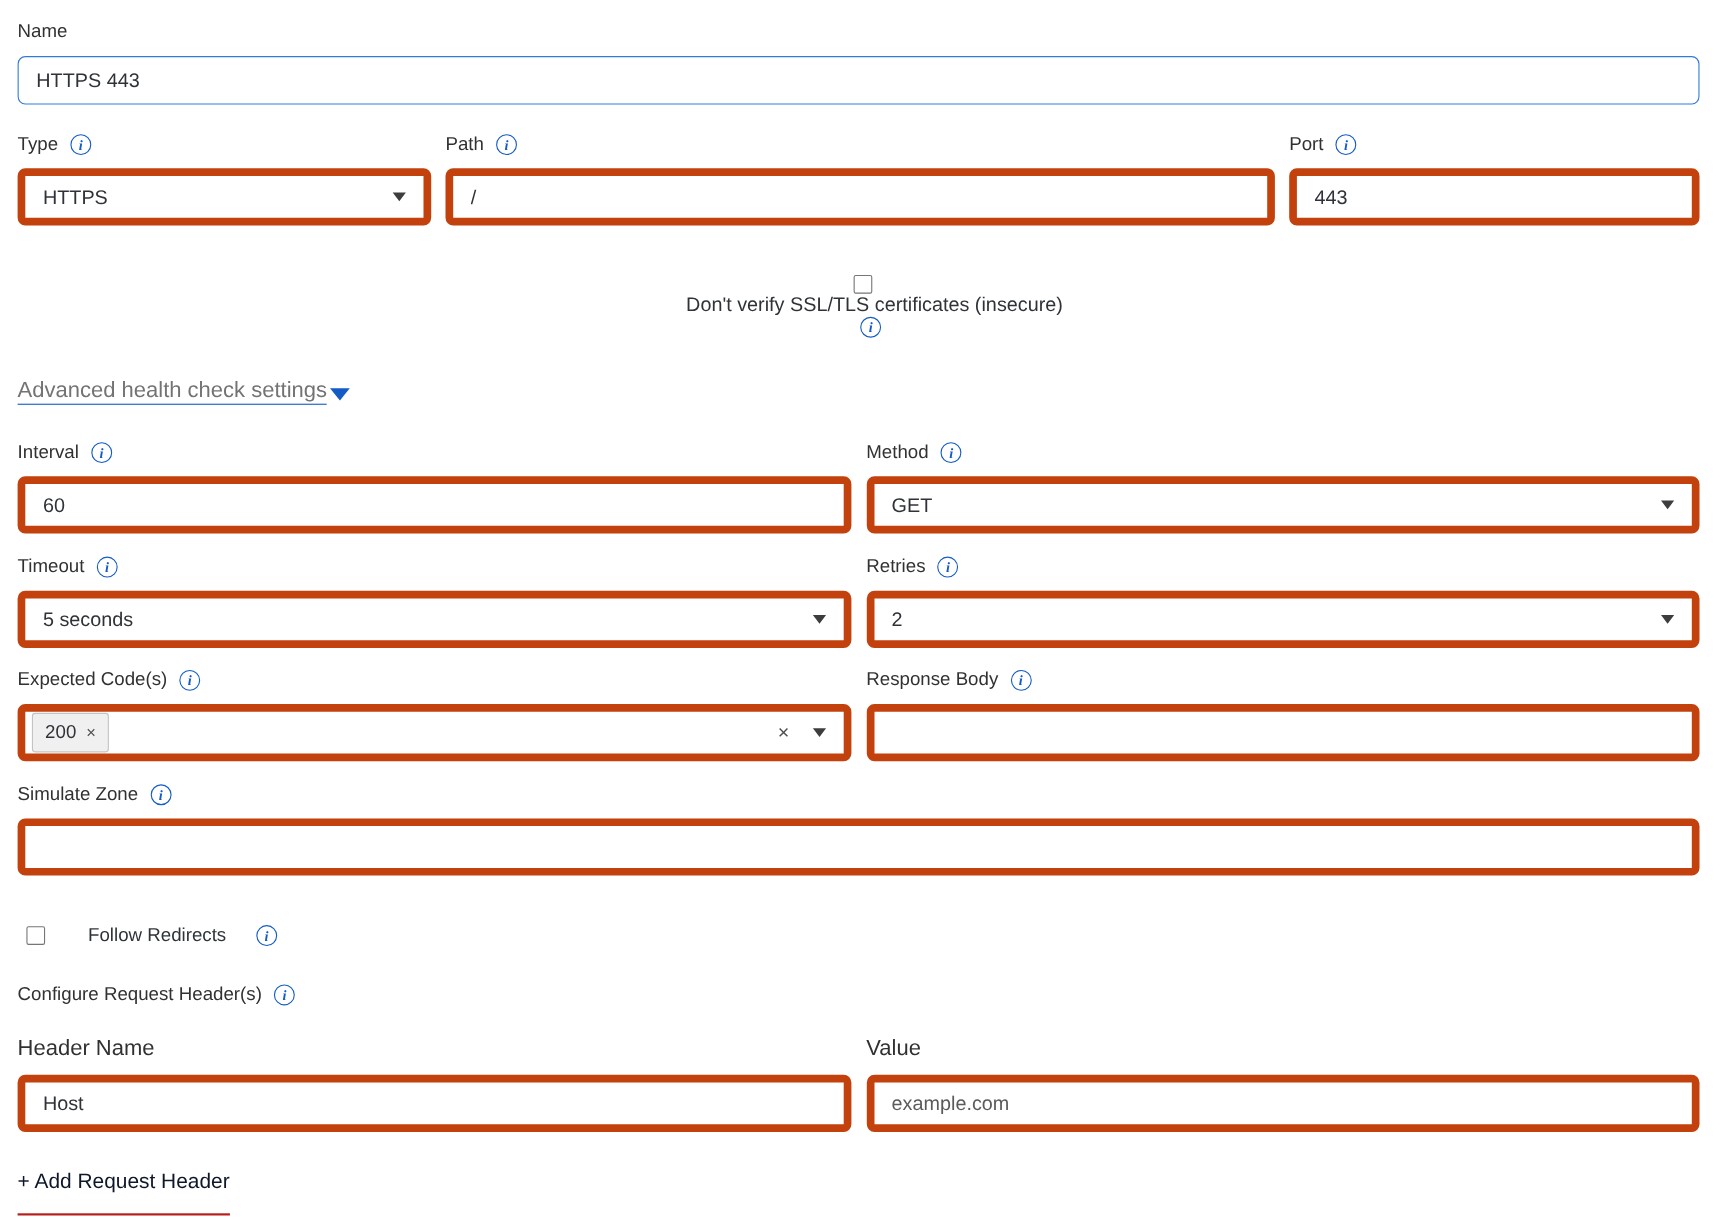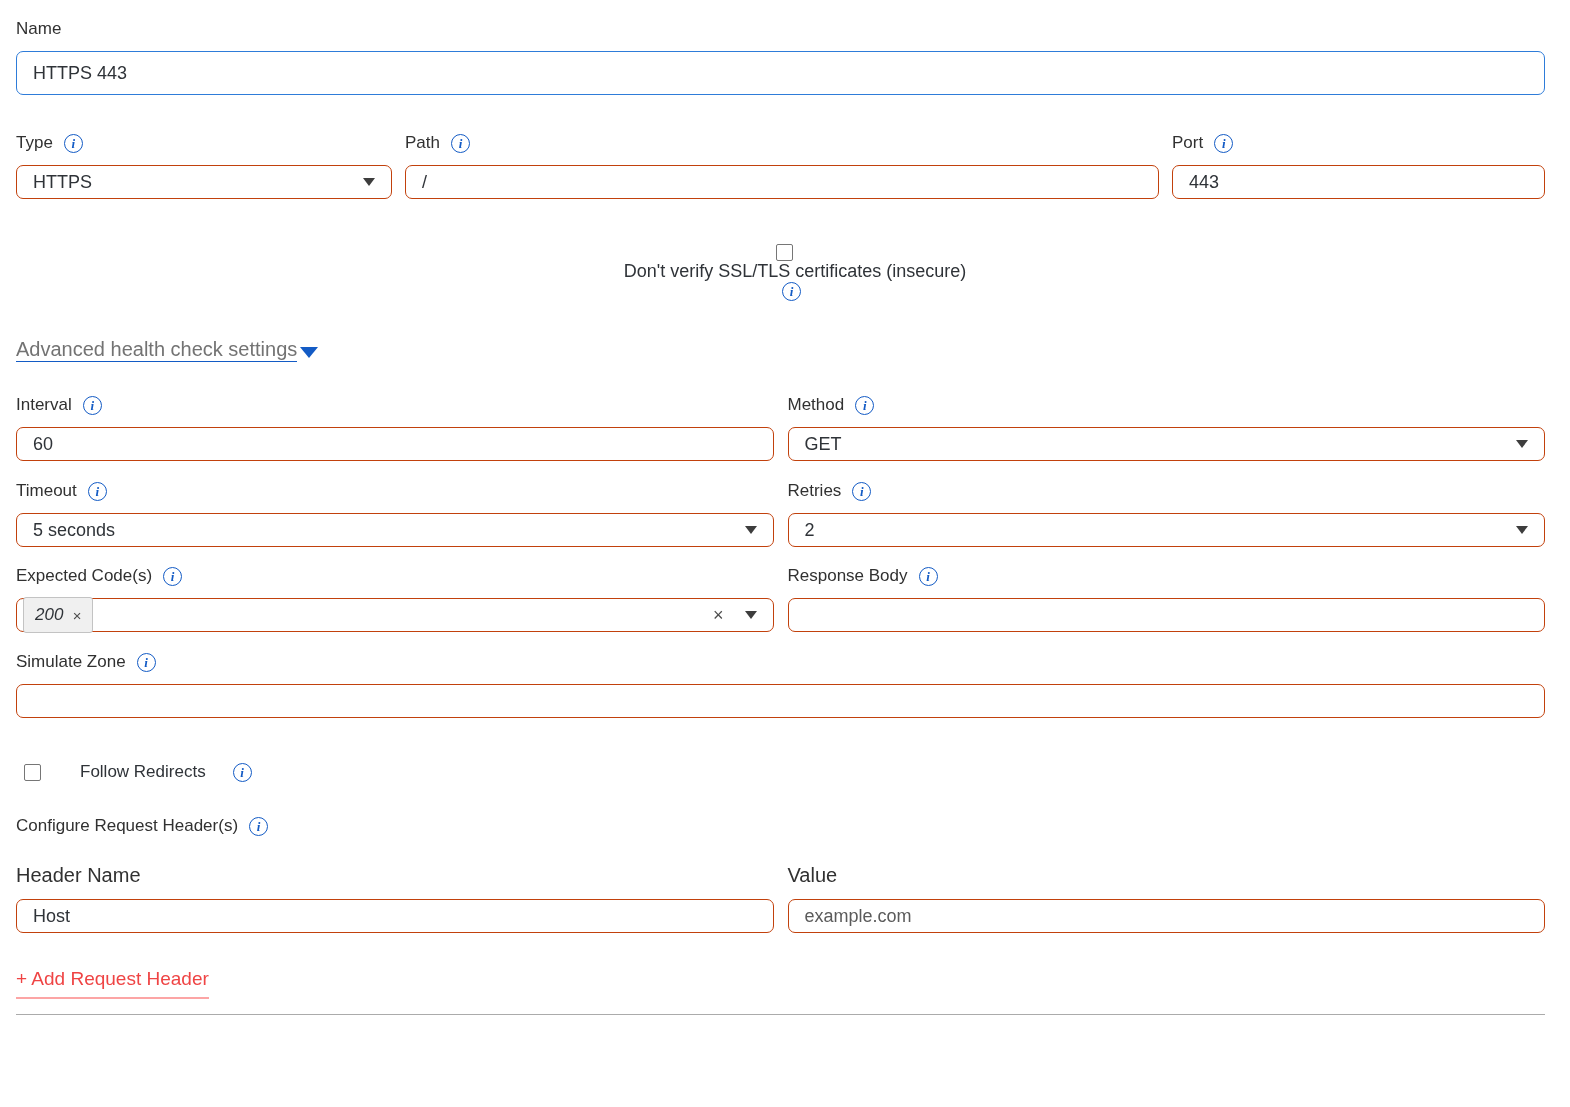--- a/index.html
+++ b/index.html
@@ -20,22 +20,22 @@
   .info {
     width:19px; height:19px; flex:0 0 19px;
     border:1.6px solid #135bc5; border-radius:50%;
     color:#135bc5; display:inline-flex; align-items:center; justify-content:center;
     font-family:"Liberation Serif", serif; font-style:italic; font-weight:bold;
     font-size:13px; line-height:1; user-select:none;
   }
 
   
   .txt, .sel {
-    height:34px; width:100%;
-    border:1px solid #c2410c; border-radius:7px;
+    height:52px; width:100%;
+    border:7px solid #c2410c; border-radius:7px;
     background:#fff; font-family:"Liberation Sans", sans-serif;
     font-size:18px; color:#2f3338; padding:0 16px;
     outline:none; display:block;
   }
   .txt::placeholder { color:#5b5b5b; opacity:1; }
   .txt-focus { border:1.6px solid #2e7cd9; height:44px; }
 
   .sel {
     display:flex; align-items:center; justify-content:space-between;
     cursor:pointer; user-select:none;
@@ -64,39 +64,39 @@
     font-size:20px; color:#737373; text-decoration:none;
     border-bottom:1.5px solid #135bc5; cursor:pointer;
   }
   .adv-wrap { display:flex; align-items:center; }
   .adv-caret {
     width:0; height:0; margin-left:3px; margin-top:4px;
     border-left:9px solid transparent; border-right:9px solid transparent;
     border-top:11px solid #135bc5;
   }
   .add-link {
-    font-size:19px; color:#ef4444; text-decoration:none;
-    border-bottom:2px solid #fca5a5; padding-bottom:8px; cursor:pointer;
+    font-size:19px; color:#0f172a; text-decoration:none;
+    border-bottom:2px solid #b91c1c; padding-bottom:18px; cursor:pointer;
   }
 
   
   .multisel { justify-content:flex-start; padding:0 16px 0 6px; }
   .tag {
     background:#f0f0f0; border:1px solid #c3c3c3; border-radius:3px;
     height:36px; padding:0 11px; display:flex; align-items:center; gap:9px;
-    font-size:17px; color:#2f3338;font-style:italic;
+    font-size:17px; color:#2f3338;
   }
   .tag-x { font-size:15px; color:#4d4d4d; cursor:pointer; line-height:1; }
   .ms-right { margin-left:auto; display:flex; align-items:center; gap:21px; }
   .ms-clear { font-size:18px; color:#4d4d4d; cursor:pointer; line-height:1; }
 
   .divider { border:none; border-top:1px solid #ababab; margin:0; }
 
   
-  .mb-name { margin-bottom:38px; }
+  .mb-name { margin-bottom:26px; }
   .mb-row2 { margin-bottom:45px; }
   .mb-cb1 { margin-bottom:37px;flex-direction:column; }
   .mb-adv { margin-bottom:33px; }
   .mb-interval { margin-bottom:20px; }
   .mb-timeout { margin-bottom:19px; }
   .mb-expected { margin-bottom:20px; }
   .mb-simulate { margin-bottom:44px; }
   .mb-follow { margin-bottom:34px; }
   .mb-configure { margin-bottom:28px; }
   .mb-headers { margin-bottom:35px; }

